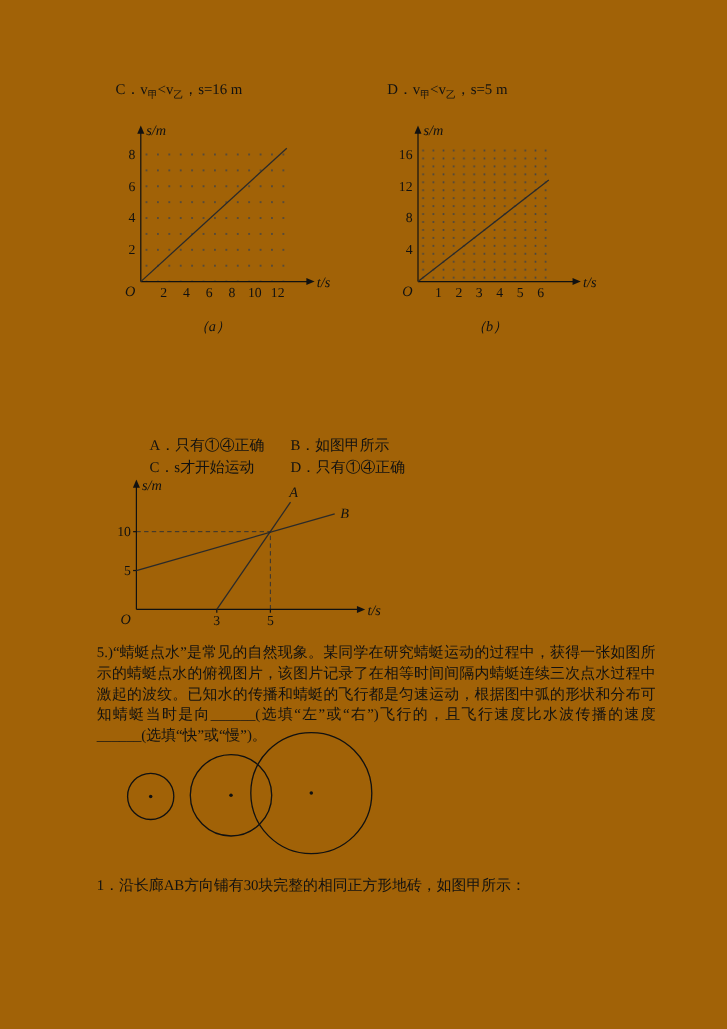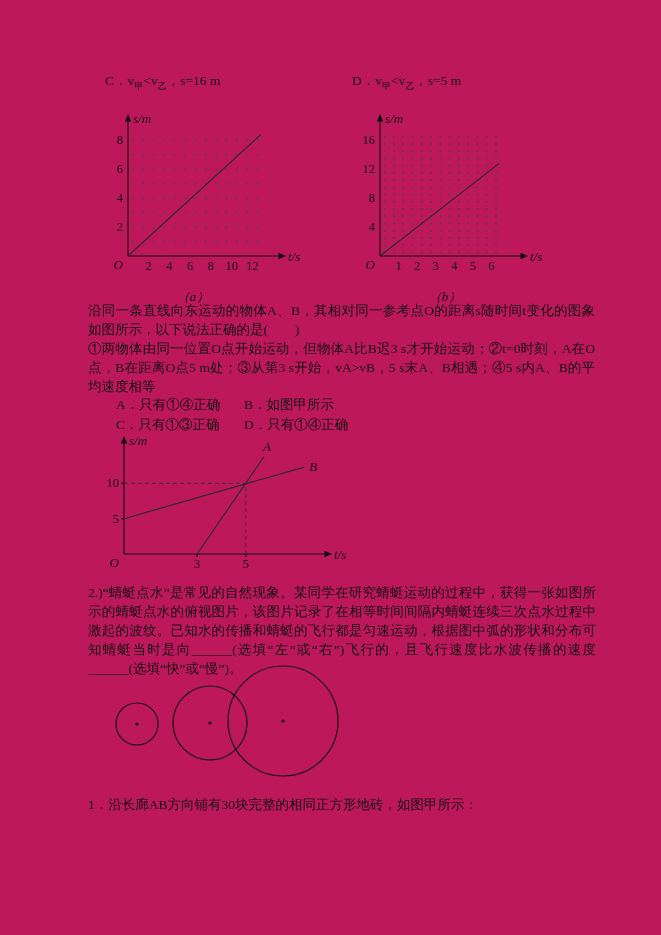--- a/index.html
+++ b/index.html
@@ -1,27 +1,27 @@
 <!DOCTYPE html>
 <html><head>
 <meta charset="utf-8">
 <style>
   * { margin:0; padding:0; box-sizing:border-box; }
   html,body { background:#ffffff; }
   .page {
-    position:relative; width:661px; height:935px; background:#be185d;
+    position:relative; width:661px; height:935px; background:#a16207;
     font-family:"Liberation Serif", serif; color:#111; font-size:13.5px;
     overflow:hidden;
   }
   .abs { position:absolute; }
   .block { line-height:19px; text-align:justify; }
   sub { font-size:9px; }
   .caption { width:190px; text-align:center; font-style:italic; font-size:13px; margin-top:2px; }
   .opt-row { display:flex; line-height:19.5px; }
-  .opt-row .opt:first-child { width:128px; }
+  .opt-row .opt:first-child { width:128px;margin-left:20px; }
   
   .ax { stroke:#111; stroke-width:1.1; }
   .arr { fill:#111; stroke:none; }
   .dline { stroke:#2a2a2a; stroke-width:1.15; fill:none; }
   .dash { stroke:#333; stroke-width:0.9; stroke-dasharray:4 3; fill:none; }
   .num { font:12.5px "Liberation Serif", serif; fill:#111; }
   .lbl { font:italic 13px "Liberation Serif", serif; fill:#111; }
   .ripple { fill:none; stroke:#111; stroke-width:1.2; }
 </style>
 </head>
@@ -86,32 +86,28 @@
           <text x="25" y="61.333333333333336" text-anchor="end" class="num">12</text>
           <text x="25" y="32.44444444444444" text-anchor="end" class="num">16</text>
           <text x="25" y="157" text-anchor="end" class="lbl">O</text>
           <text x="35" y="11" class="lbl">s/m</text>
           <text x="180" y="149" class="lbl">t/s</text>
           <polyline points="30.0,144.0 148.9,51.6" class="dline"></polyline>
         </svg></div>
     <div class="caption">（b）</div>
   </div>
 
-  <div class="abs" style="left:88px; top:301px; width:507px;">
-    <p class="block">沿同一条直线向东运动的物体A、B，其相对同一参考点O的距离s随时间t变化的图象如图所示，以下说法正确的是(　　)</p>
-    <p class="block">①两物体由同一位置O点开始运动，但物体A比B迟3 s才开始运动；②t=0时刻，A在O点，B在距离O点5 m处；③从第3 s开始，vA&gt;vB，5 s末A、B相遇；④5 s内A、B的平均速度相等</p>
-  </div>
 
   <div class="abs" style="left:116px; top:395px; width:420px;">
     <div class="opt-row">
       <span class="opt">A．只有①④正确</span>
       <span class="opt">B．如图甲所示</span>
     </div>
     <div class="opt-row">
-      <span class="opt">C．只有①③正确</span>
+      <span class="opt">C．s才开始运动</span>
       <span class="opt">D．只有①④正确</span>
     </div>
   </div>
 
   <div class="abs" style="left:90px; top:436px;">
     <div><svg width="268" height="144" viewBox="0 0 268 144">
           <line x1="155.7948717948718" y1="118" x2="155.7948717948718" y2="47.333333333333336" class="dash"></line>
           <line x1="34" y1="47.333333333333336" x2="155.7948717948718" y2="47.333333333333336" class="dash"></line>
           <line x1="34" y1="118" x2="34" y2="6" class="ax"></line>
           <line x1="34" y1="118" x2="236" y2="118" class="ax"></line>
@@ -128,21 +124,21 @@
           <text x="29" y="131" text-anchor="end" class="lbl">O</text>
           <text x="39" y="9" class="lbl">s/m</text>
           <text x="244" y="123" class="lbl">t/s</text>
           <polyline points="107.1,118.0 174.1,20.5" class="dline"></polyline>
           <text x="173.06410256410257" y="15.479999999999997" class="lbl">A</text>
           <polyline points="34.0,82.7 214.3,31.1" class="dline"></polyline>
           <text x="219.25641025641025" y="35.08" class="lbl">B</text>
         </svg></div>
   </div>
 
-  <p class="abs block" style="left:88px; top:583px; width:508px;">2.)“蜻蜓点水”是常见的自然现象。某同学在研究蜻蜓运动的过程中，获得一张如图所示的蜻蜓点水的俯视图片，该图片记录了在相等时间间隔内蜻蜓连续三次点水过程中激起的波纹。已知水的传播和蜻蜓的飞行都是匀速运动，根据图中弧的形状和分布可知蜻蜓当时是向______(选填“左”或“右”)飞行的，且飞行速度比水波传播的速度______(选填“快”或“慢”)。</p>
+  <p class="abs block" style="left:88px; top:583px; width:508px;">5.)“蜻蜓点水”是常见的自然现象。某同学在研究蜻蜓运动的过程中，获得一张如图所示的蜻蜓点水的俯视图片，该图片记录了在相等时间间隔内蜻蜓连续三次点水过程中激起的波纹。已知水的传播和蜻蜓的飞行都是匀速运动，根据图中弧的形状和分布可知蜻蜓当时是向______(选填“左”或“右”)飞行的，且飞行速度比水波传播的速度______(选填“快”或“慢”)。</p>
 
   <div class="abs" style="left:80px; top:664px;">
     <div><svg width="290" height="122" viewBox="0 0 290 122">
           <circle cx="57" cy="60" r="21" class="ripple"></circle>
           <circle cx="57" cy="60" r="1.6" fill="#111"></circle>
           <circle cx="130" cy="59" r="37" class="ripple"></circle>
           <circle cx="130" cy="59" r="1.6" fill="#111"></circle>
           <circle cx="203" cy="57" r="55" class="ripple"></circle>
           <circle cx="203" cy="57" r="1.6" fill="#111"></circle>
         </svg></div>

